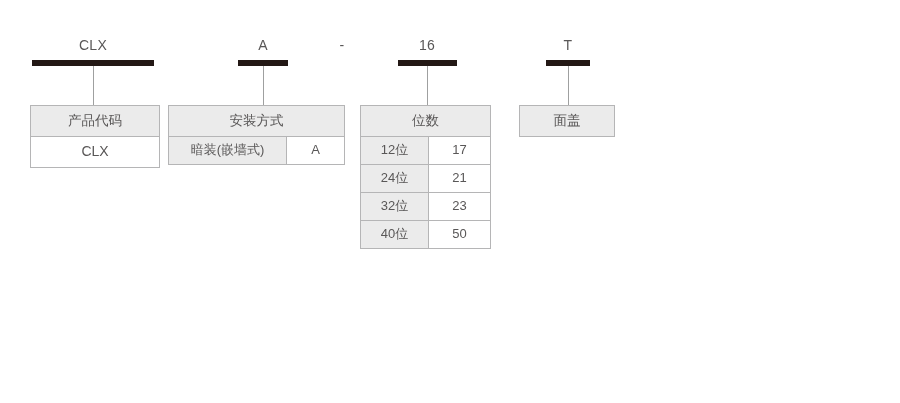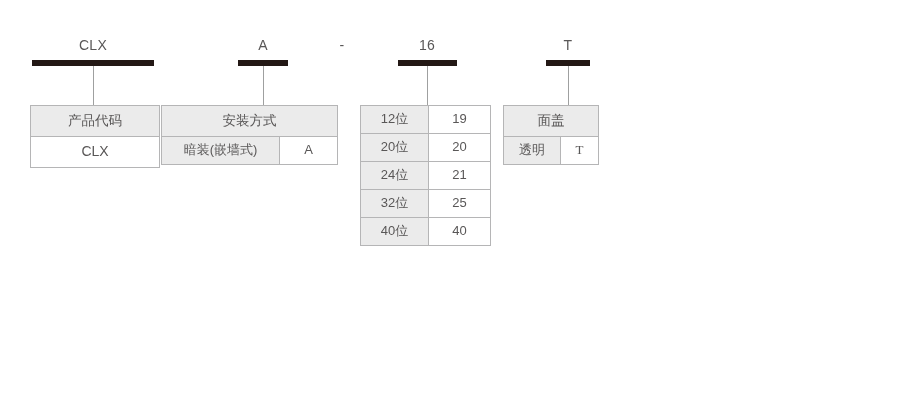--- a/index.html
+++ b/index.html
@@ -83,23 +83,23 @@
     height: 27px;
   }
   .spec-table td.t-single {
     background: #ffffff;
     height: 30px;
     font-size: 14px;
   }
 
   
   #table-product-code { left: 30px;  top: 105px; width: 130px; }
-  #table-mounting     { left: 161px; top: 105px; width: 176px; }
+  #table-mounting     { left: 168px; top: 105px; width: 176px; }
   #table-positions    { left: 360px; top: 105px; width: 130px; }
-  #table-cover        { left: 503px; top: 105px; width: 95px; font-family: Liberation Serif, serif;  }
+  #table-cover        { left: 519px; top: 105px; width: 95px; font-family: Liberation Serif, serif;  }
 </style>
 </head>
 <body>
 
 <div id="diagram">
     <div class="code-label" style="left: 33px; top: 36px; width: 120px;">CLX</div>
     <div class="code-bar" style="left: 32px; top: 60px; width: 122px;"></div>
     <div class="connector" style="left: 93px; top: 66px; height: 39px;"></div>
     <div class="code-label" style="left: 203px; top: 36px; width: 120px;">A</div>
     <div class="code-bar" style="left: 238px; top: 60px; width: 50px;"></div>
@@ -136,49 +136,44 @@
         </tr>
       </tbody>
     </table>
     <table class="spec-table" id="table-positions">
       <colgroup>
         <col style="width: 68px;">
         <col style="width: 62px;">
       </colgroup>
       <tbody>
         <tr>
-          <td class="t-name">12位</td>
-          <td class="t-code">19</td>
+          <th class="t-head" colspan="2">位数</th>
         </tr>
         <tr>
-          <td class="t-name">20位</td>
-          <td class="t-code">20</td>
+          <td class="t-name">12位</td>
+          <td class="t-code">17</td>
         </tr>
         <tr>
           <td class="t-name">24位</td>
           <td class="t-code">21</td>
         </tr>
         <tr>
           <td class="t-name">32位</td>
-          <td class="t-code">25</td>
+          <td class="t-code">23</td>
         </tr>
         <tr>
           <td class="t-name">40位</td>
-          <td class="t-code">40</td>
+          <td class="t-code">50</td>
         </tr>
       </tbody>
     </table>
     <table class="spec-table" id="table-cover">
       <colgroup>
         <col style="width: 57px;">
         <col style="width: 38px;">
       </colgroup>
       <tbody>
         <tr>
           <th class="t-head" colspan="2">面盖</th>
         </tr>
-        <tr>
-          <td class="t-name">透明</td>
-          <td class="t-code">T</td>
-        </tr>
       </tbody>
     </table>
   </div>
 
 </body></html>

